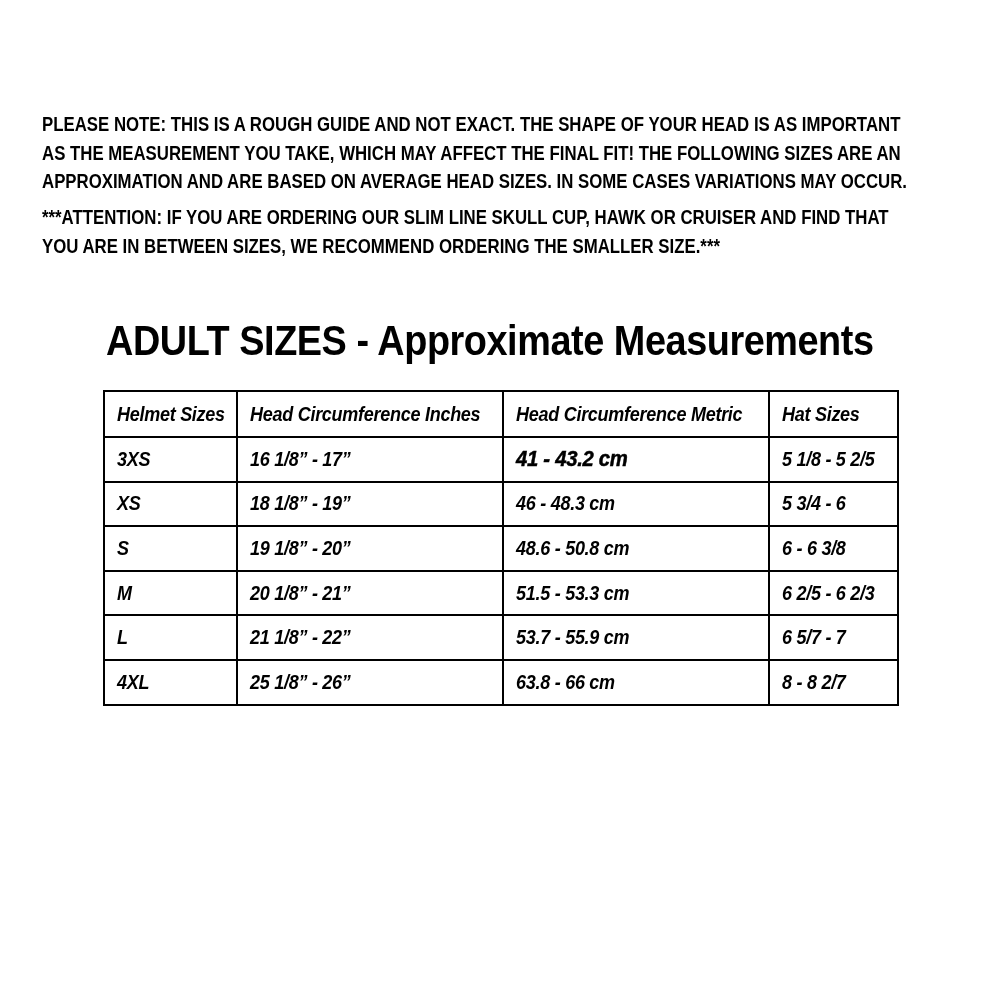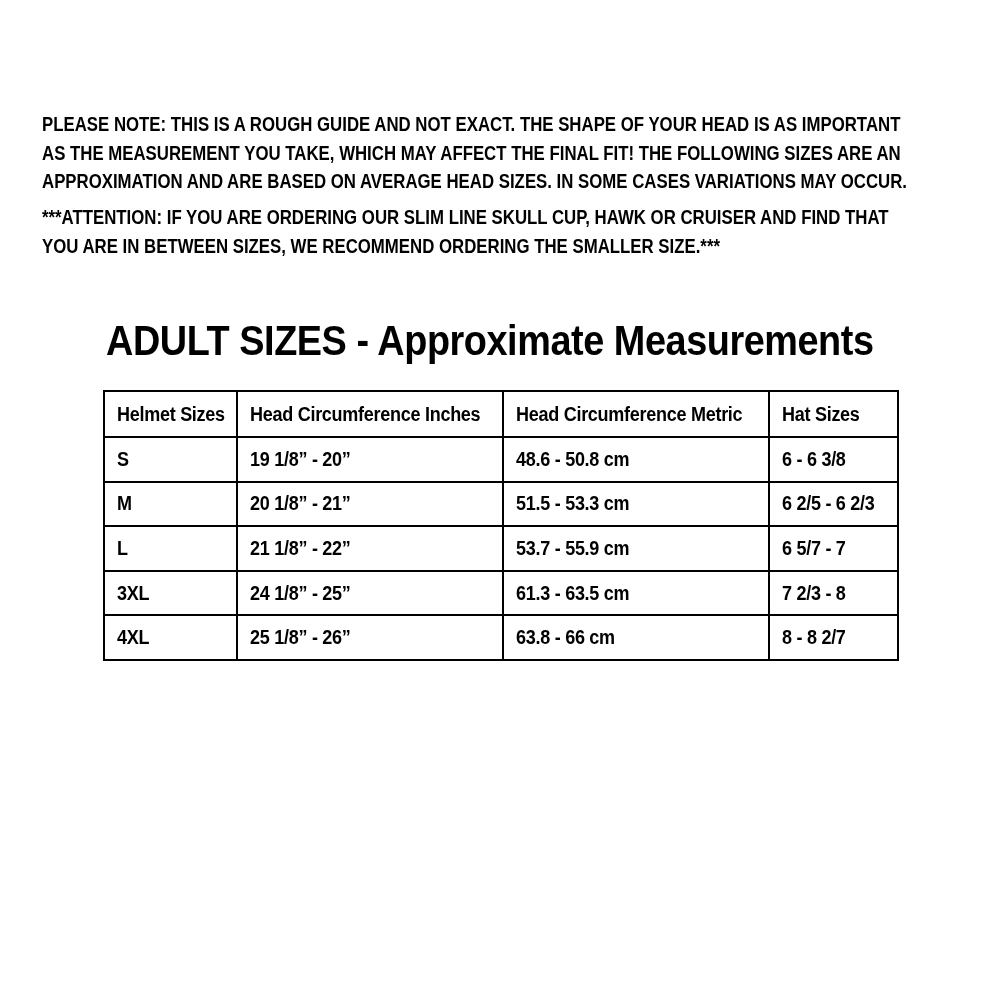--- a/index.html
+++ b/index.html
@@ -45,20 +45,21 @@
     letter-spacing: -0.5px;
   }
 
   table.size-table {
     position: absolute;
     left: 103px;
     top: 390px;
     width: 794px;
     border-collapse: collapse;
     table-layout: fixed;
+    font-style: italic;
   }
   .size-table th,
   .size-table td {
     border: 2px solid #000000;
     text-align: left;
     vertical-align: middle;
     padding: 0 2px 0 12px;
     overflow: hidden;
   }
   .size-table th { height: 44px; }
@@ -109,43 +110,49 @@
   <thead>
     <tr>
       <th><span class="ct">Helmet Sizes</span></th>
       <th><span class="ct">Head Circumference Inches</span></th>
       <th><span class="ct">Head Circumference Metric</span></th>
       <th><span class="ct">Hat Sizes</span></th>
     </tr>
   </thead>
   <tbody>
     <tr>
+      <td><span class="ct">3XS</span></td>
+      <td><span class="ct">16 1/8” - 17”</span></td>
+      <td class="metric-strong"><span class="ct">41 - 43.2 cm</span></td>
+      <td><span class="ct">5 1/8 - 5 2/5</span></td>
+    </tr>
+    <tr>
+      <td><span class="ct">XS</span></td>
+      <td><span class="ct">18 1/8” - 19”</span></td>
+      <td><span class="ct">46 - 48.3 cm</span></td>
+      <td><span class="ct">5 3/4 - 6</span></td>
+    </tr>
+    <tr>
       <td><span class="ct">S</span></td>
       <td><span class="ct">19 1/8” - 20”</span></td>
       <td><span class="ct">48.6 - 50.8 cm</span></td>
       <td><span class="ct">6 - 6 3/8</span></td>
     </tr>
     <tr>
       <td><span class="ct">M</span></td>
       <td><span class="ct">20 1/8” - 21”</span></td>
       <td><span class="ct">51.5 - 53.3 cm</span></td>
       <td><span class="ct">6 2/5 - 6 2/3</span></td>
     </tr>
     <tr>
       <td><span class="ct">L</span></td>
       <td><span class="ct">21 1/8” - 22”</span></td>
       <td><span class="ct">53.7 - 55.9 cm</span></td>
       <td><span class="ct">6 5/7 - 7</span></td>
     </tr>
     <tr>
-      <td><span class="ct">3XL</span></td>
-      <td><span class="ct">24 1/8” - 25”</span></td>
-      <td><span class="ct">61.3 - 63.5 cm</span></td>
-      <td><span class="ct">7 2/3 - 8</span></td>
-    </tr>
-    <tr>
       <td><span class="ct">4XL</span></td>
       <td><span class="ct">25 1/8” - 26”</span></td>
       <td><span class="ct">63.8 - 66 cm</span></td>
       <td><span class="ct">8 - 8 2/7</span></td>
     </tr>
   </tbody>
 </table>
 
 </body></html>

